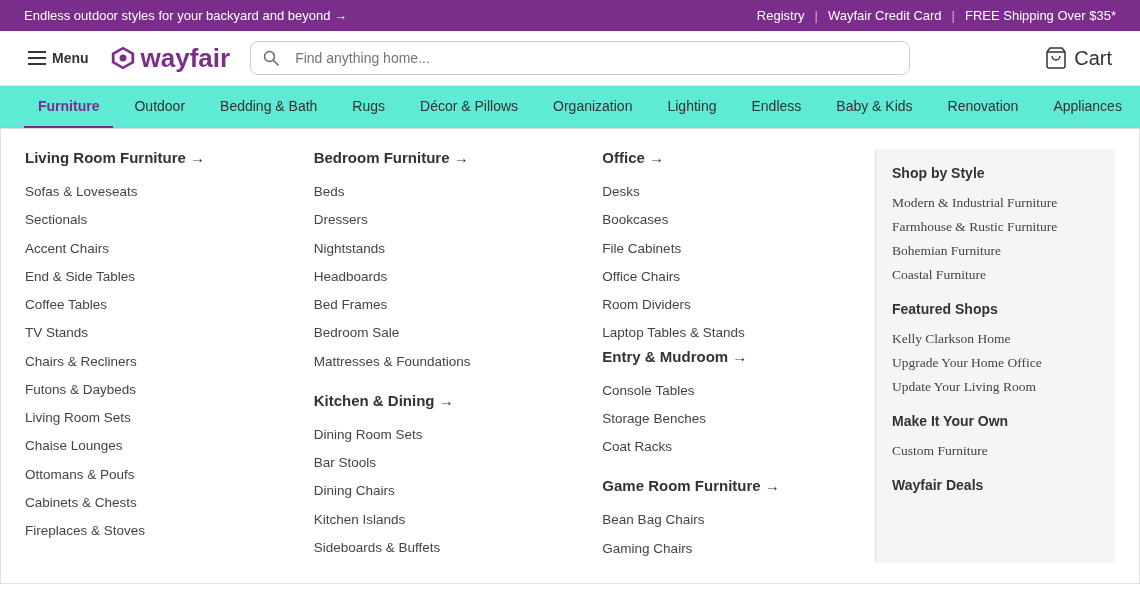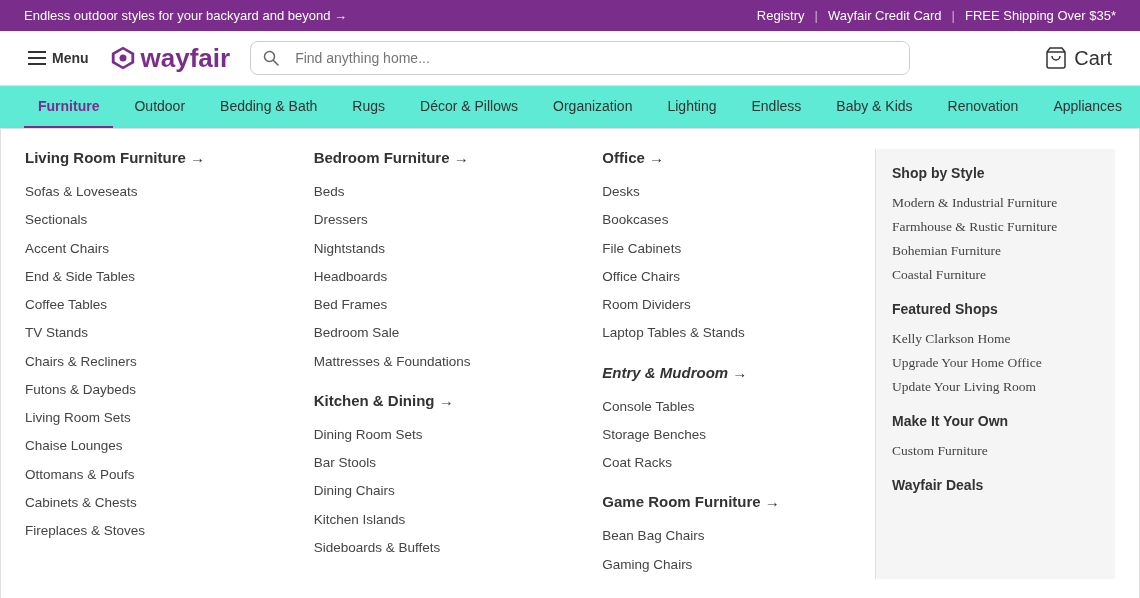--- a/index.html
+++ b/index.html
@@ -308,21 +308,21 @@
     <div class="dropdown-col">
       <div class="col-header">
         <span>Office →</span>
       </div>
     <a class="col-link">Desks</a>
         <a class="col-link">Bookcases</a>
         <a class="col-link">File Cabinets</a>
         <a class="col-link">Office Chairs</a>
         <a class="col-link">Room Dividers</a>
         <a class="col-link">Laptop Tables &amp; Stands</a>
-        <div class="col-header" style="margin-top: 16px; font-style: italic;">Entry &amp; Mudroom →</div>
+        <div class="col-header" style="">Entry &amp; Mudroom →</div>
         <a class="col-link">Console Tables</a>
         <a class="col-link">Storage Benches</a>
         <a class="col-link">Coat Racks</a>
         <div class="col-header" style="margin-top: 16px;">Game Room Furniture →</div>
         <a class="col-link">Bean Bag Chairs</a>
         <a class="col-link">Gaming Chairs</a>
       </div>
 
   </div>
 

